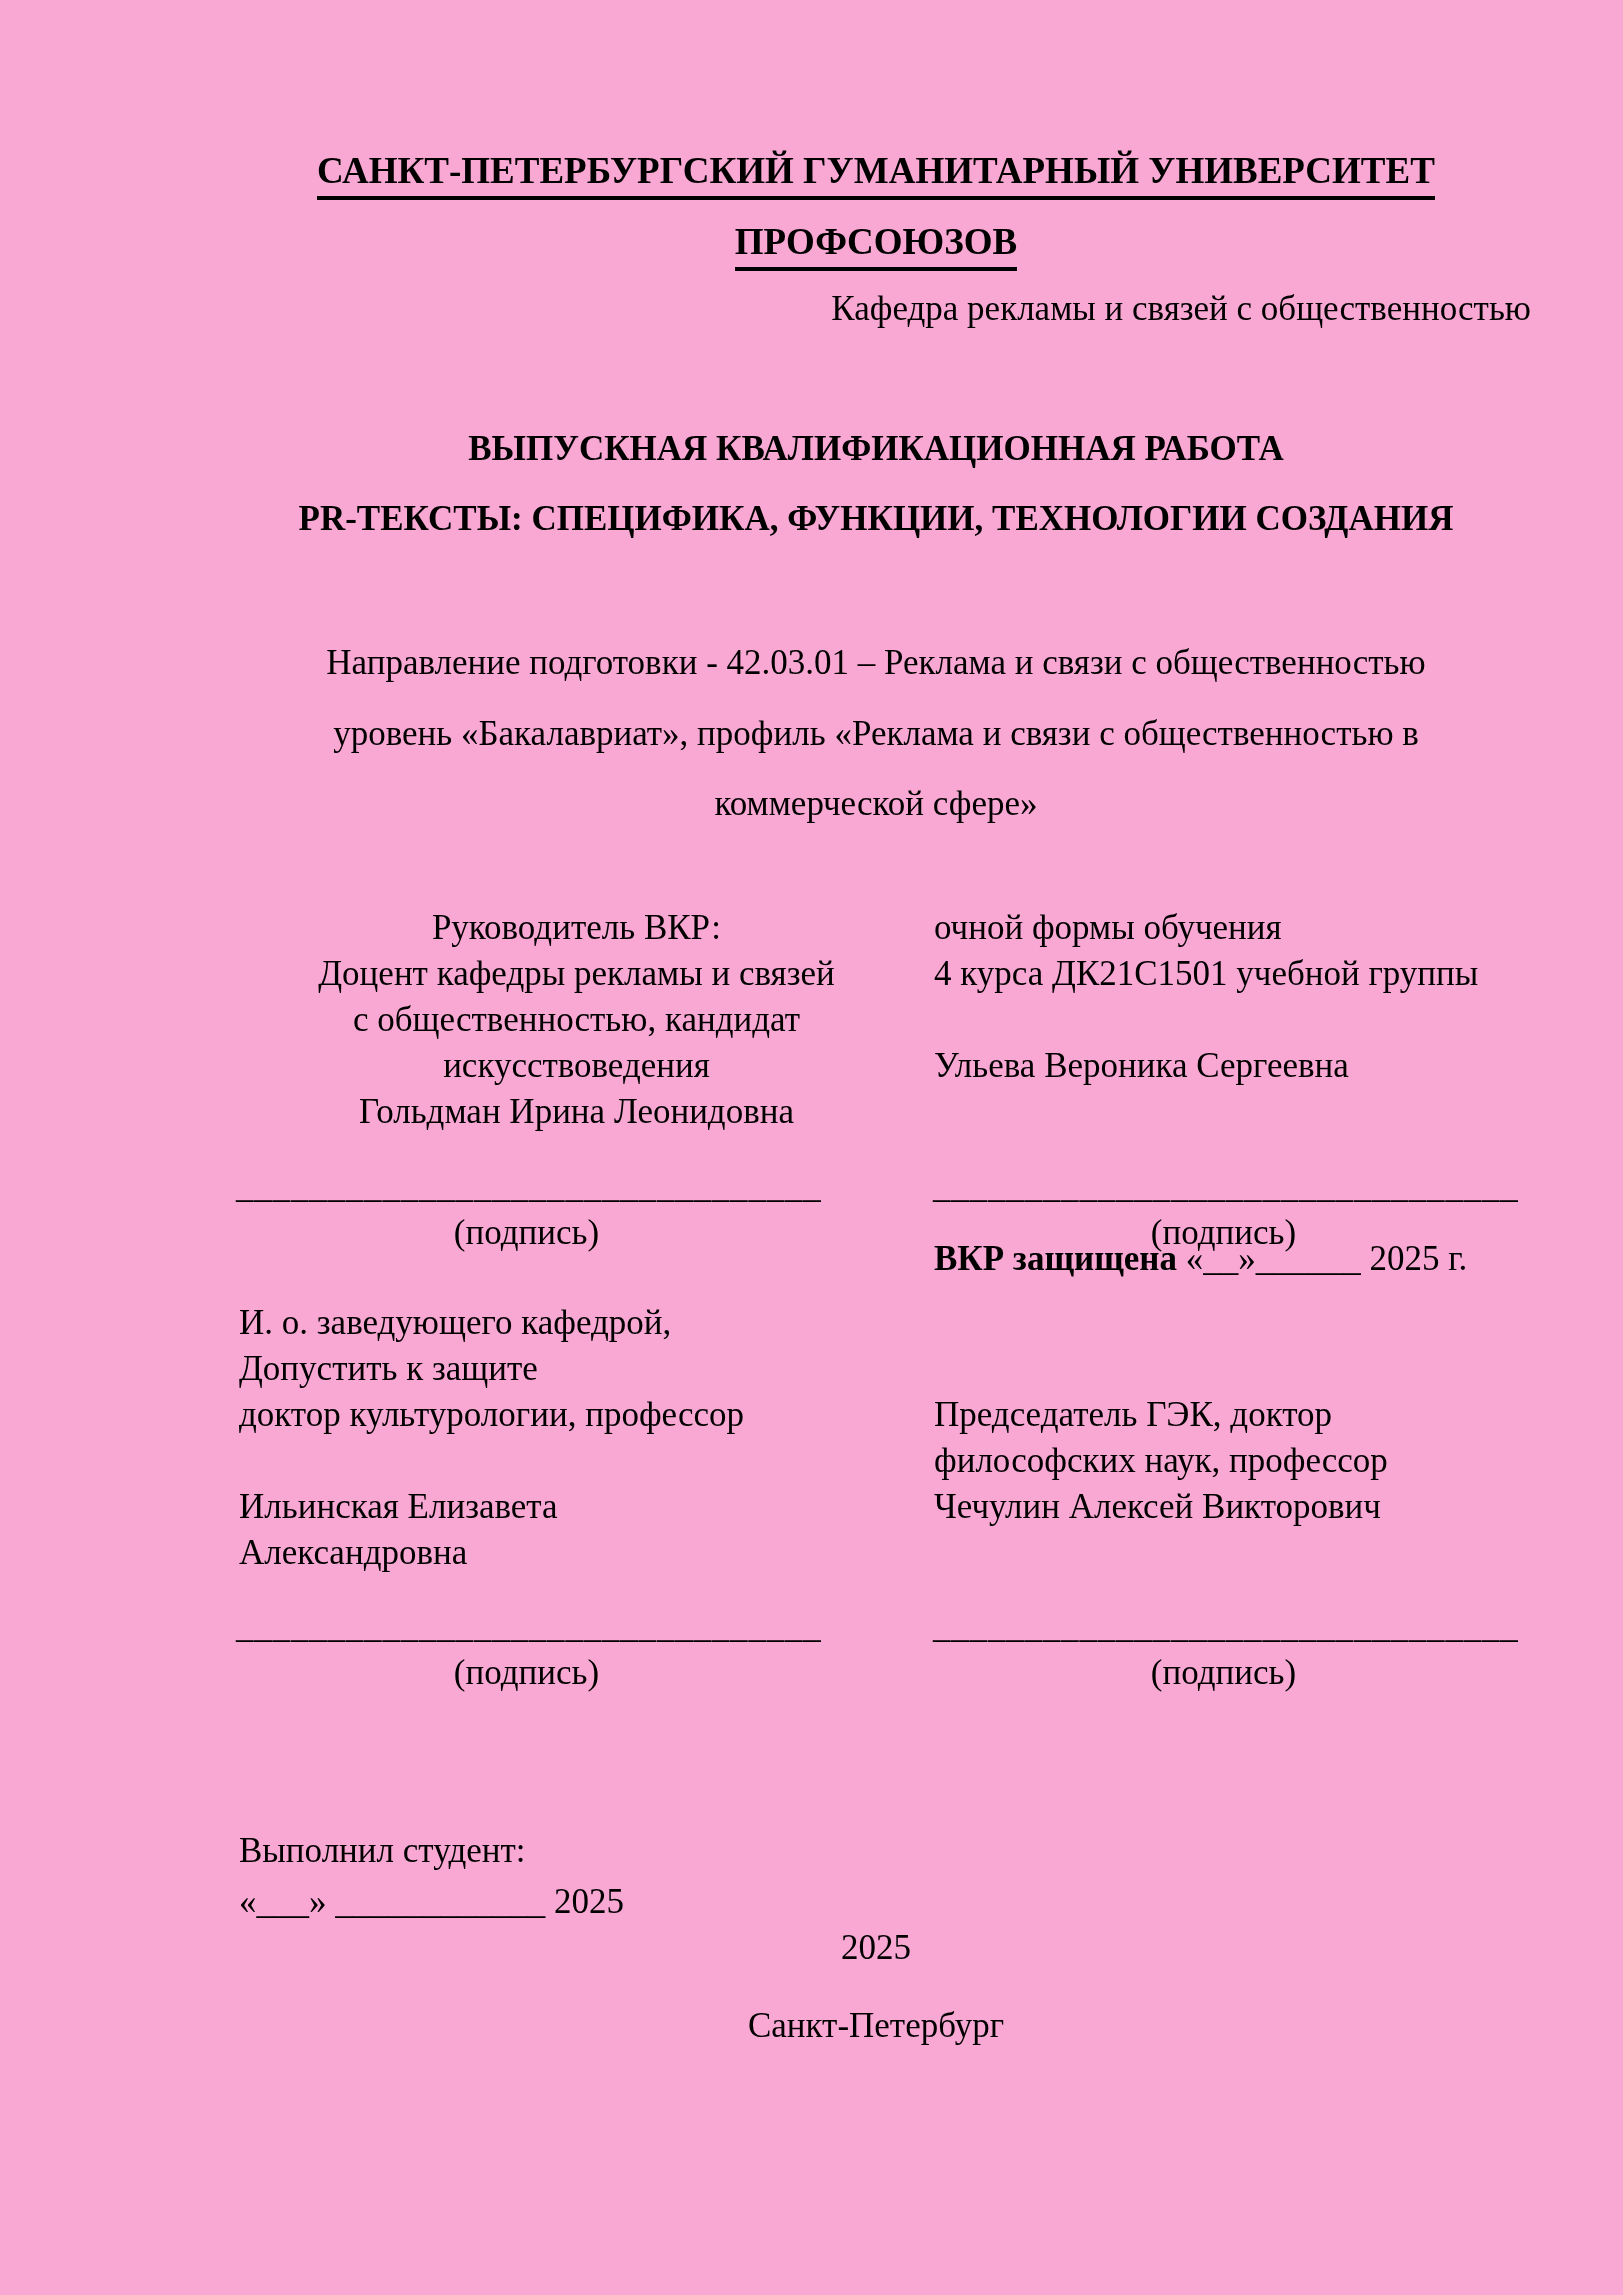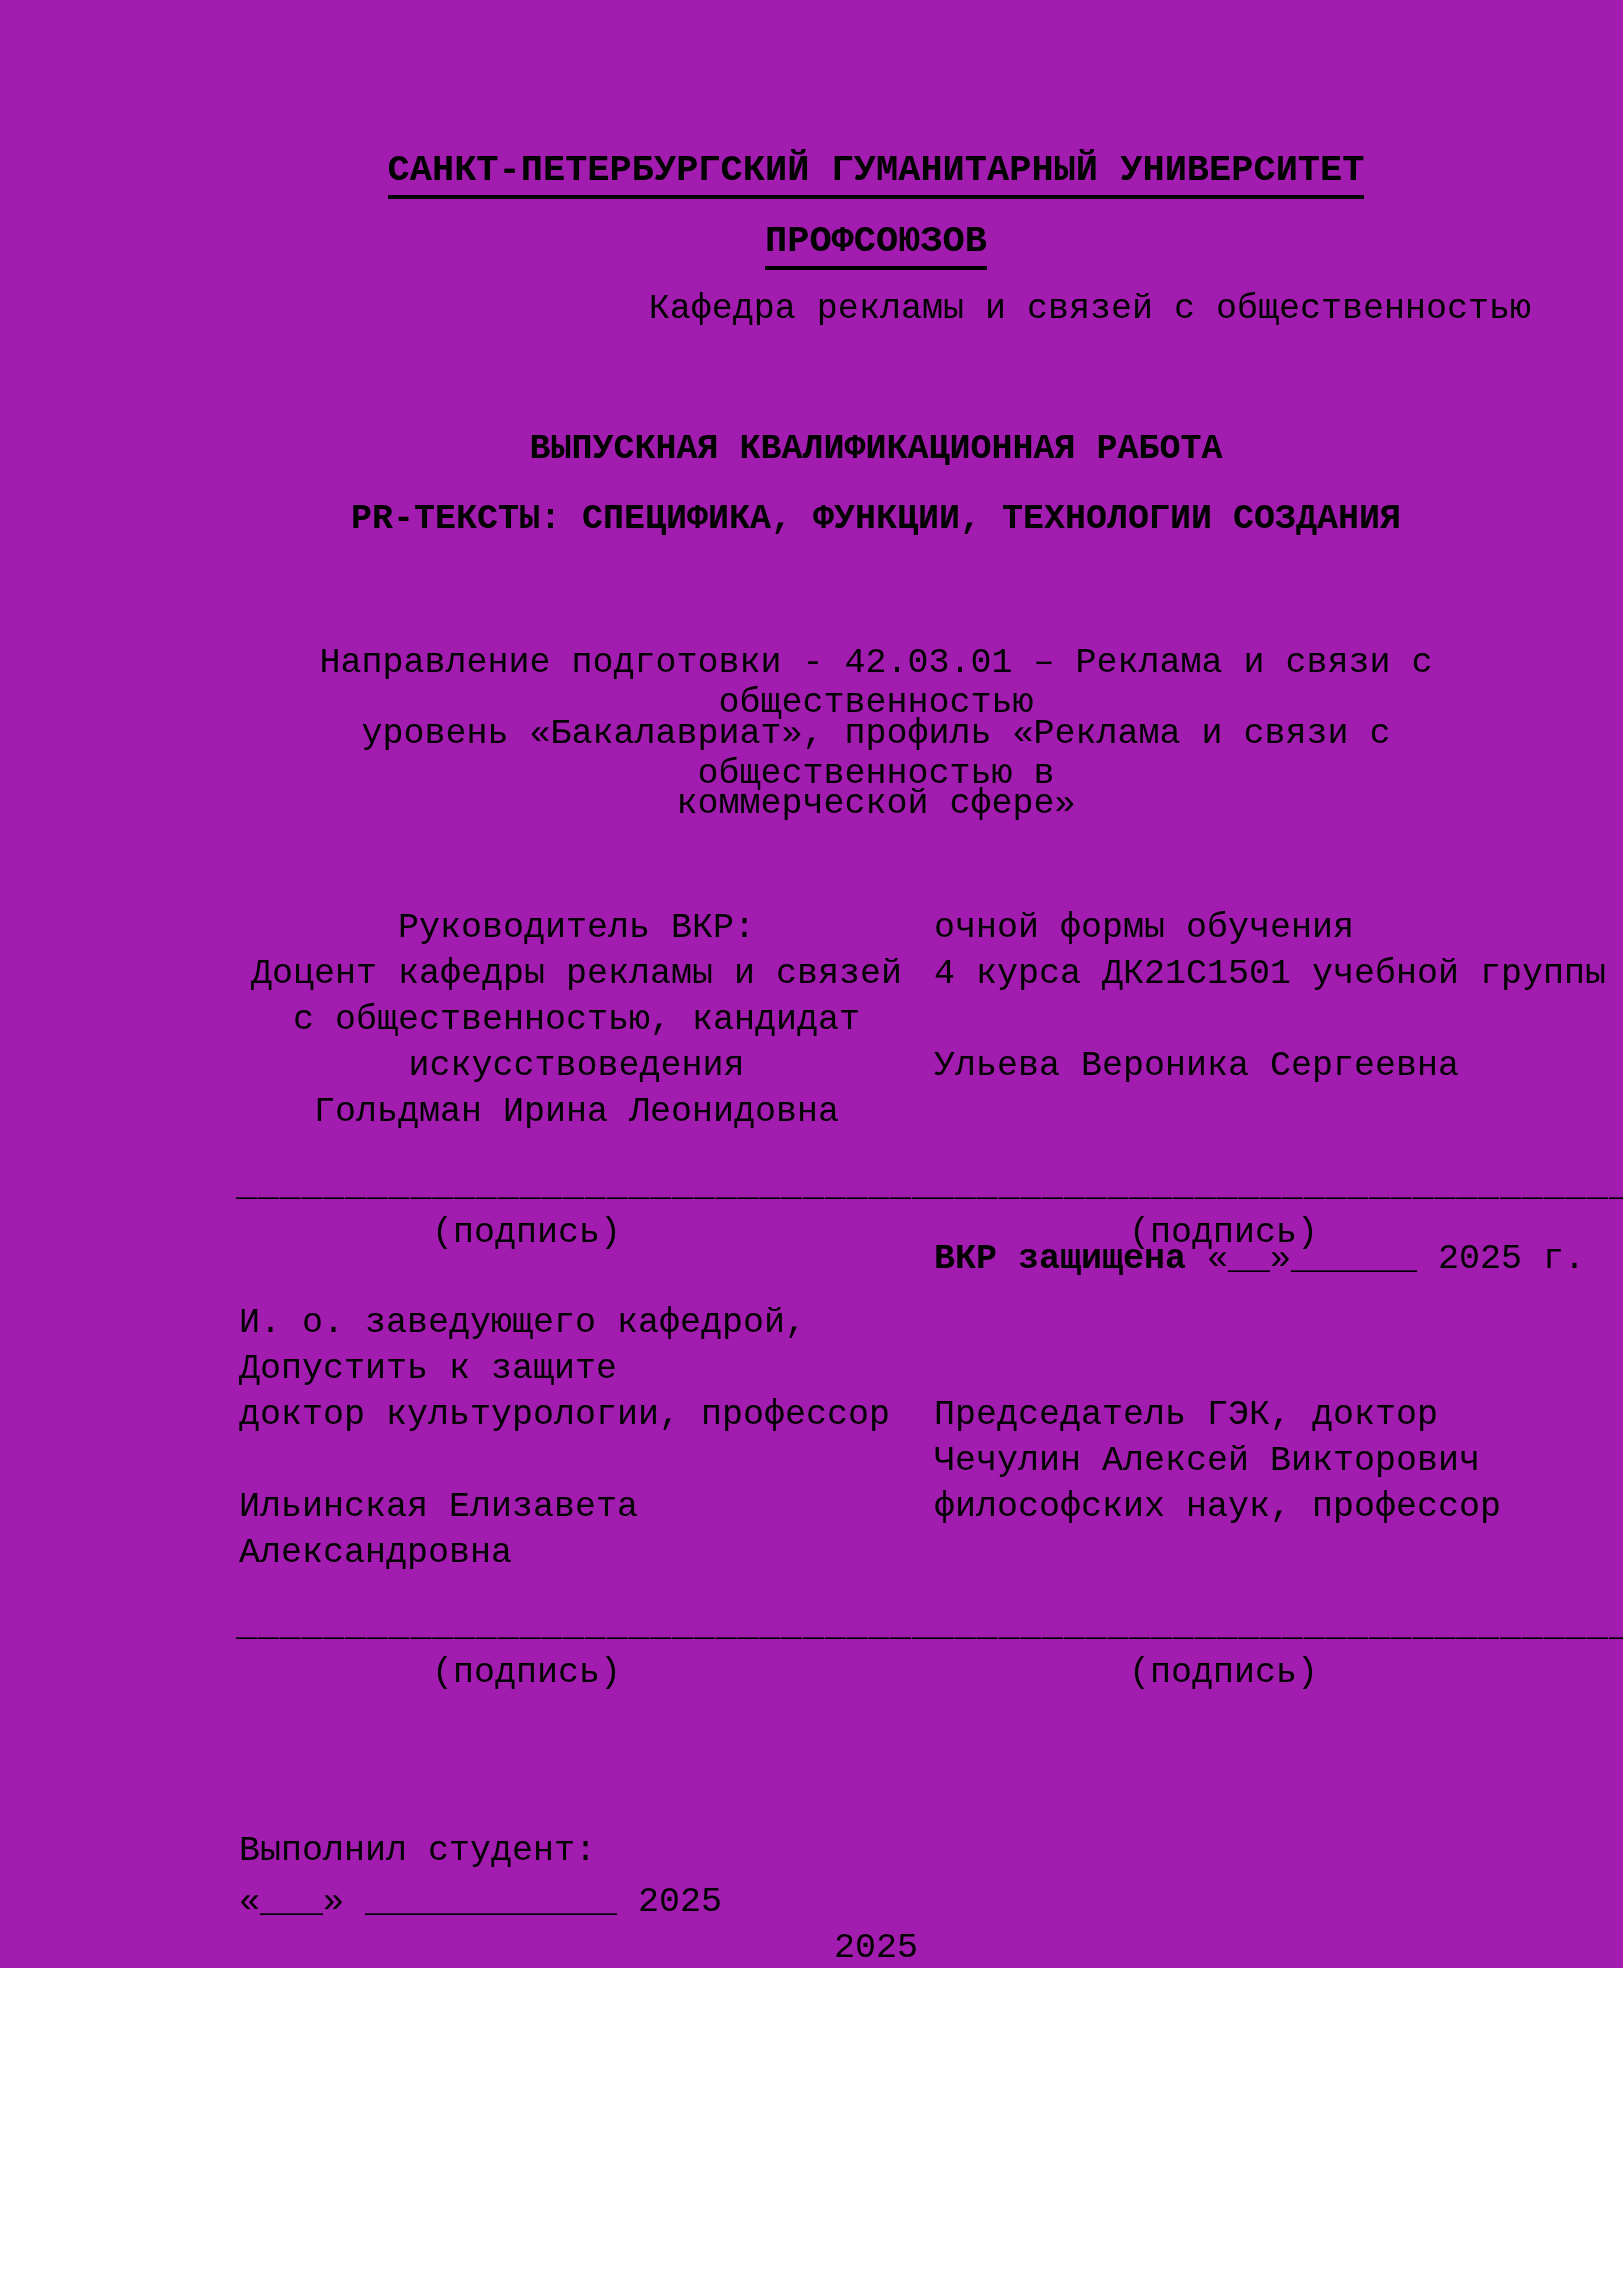--- a/index.html
+++ b/index.html
@@ -1,22 +1,22 @@
 <!DOCTYPE html>
 <html style="font-size:12.6px"><head>
 <meta charset="utf-8">
 <style>
   html, body { margin: 0; padding: 0; background: #ffffff; }
   .page {
     position: relative;
     width: 1623px;
-    height: 1968px;
-    background: #a21caf;
+    height: 2295px;
+    background: #f9a8d4;
     color: #000000;
-    font-family: Liberation Mono, monospace;
+    font-family: Liberation Serif, serif;
     font-size: 35px;
     overflow: hidden;
   }
   .abs { position: absolute; }
   .center { text-align: center; }
   .right { text-align: right; }
   .b { font-weight: bold; }
   .hdr { font-size: 37px; font-weight: bold; }
   .uline { display: inline-block; border-bottom: 4.7px solid #000; padding-bottom: 3.9px; }
   .line { height: 46px; line-height: 46px; white-space: pre; }
@@ -67,22 +67,22 @@
     <div class="line">Допустить к защите</div>
     <div class="line">доктор культурологии, профессор</div>
     <div class="line"></div>
     <div class="line">Ильинская Елизавета</div>
     <div class="line">Александровна</div>
   </div>
   <div class="abs line" style="top:1236px; left:934px; width:597px;"><span class="b">ВКР защищена</span><span> «__»______ 2025 г.</span></div>
   <div class="abs col" style="top:1346px; left:934px; width:597px;">
     <div class="line"></div>
     <div class="line">Председатель ГЭК, доктор</div>
+    <div class="line">философских наук, профессор</div>
     <div class="line">Чечулин Алексей Викторович</div>
-    <div class="line">философских наук, профессор</div>
   </div>
 
   <div class="abs sigline" style="top:1603px; left:236px; width:581px;">________________________________</div>
   <div class="abs center" style="top:1653px; left:236px; width:581px;">(подпись)</div>
   <div class="abs sigline" style="top:1603px; left:933px; width:581px;">________________________________</div>
   <div class="abs center" style="top:1653px; left:933px; width:581px;">(подпись)</div>
 
   <div class="abs line" style="top:1828px; left:239px; width:785px;">Выполнил студент:</div>
   <div class="abs line" style="top:1879px; left:239px; width:785px;">«___» ____________ 2025</div>
 

